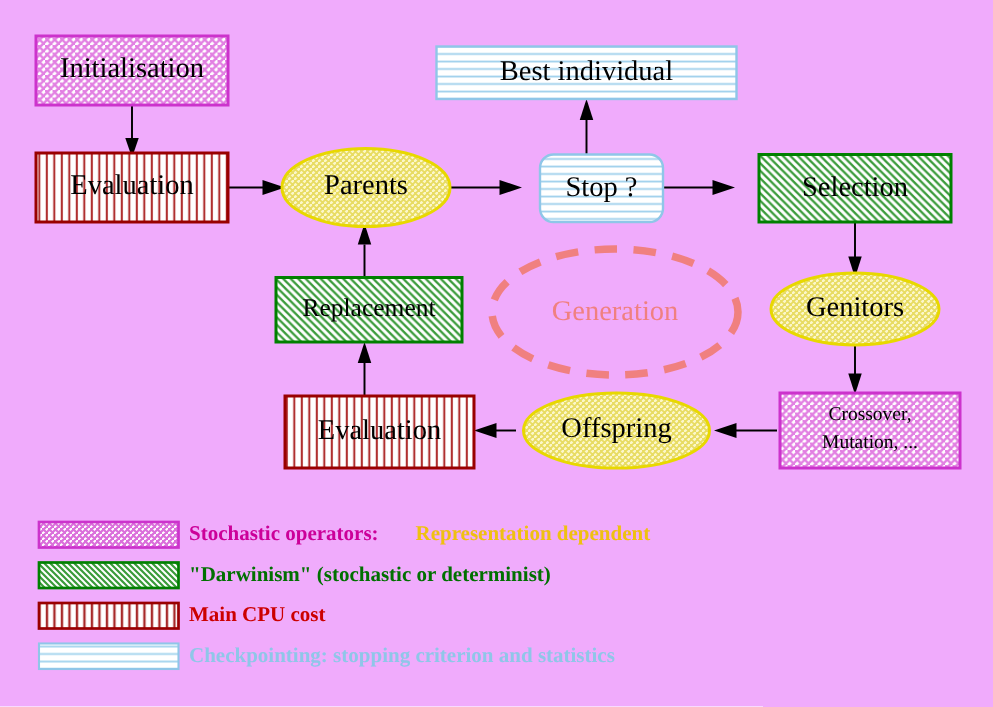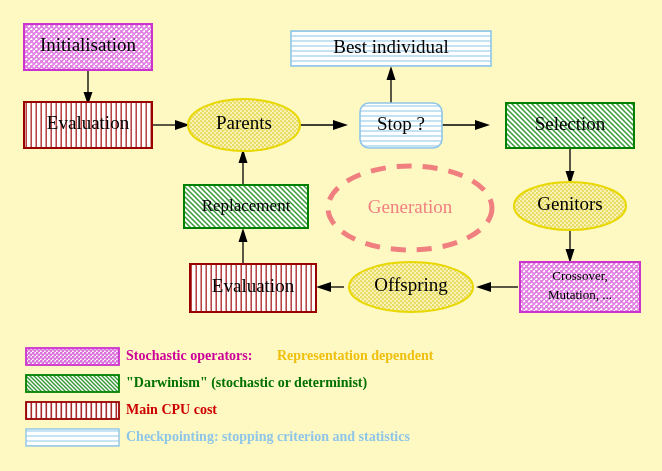--- a/index.html
+++ b/index.html
@@ -11,21 +11,21 @@
   body {
     width: 662px;
     height: 471px;
     overflow: hidden;
     font-family: "Liberation Serif", "DejaVu Serif", serif;
   }
   #diagram-root {
     position: relative;
     width: 662px;
     height: 471px;
-    background: #fef9c3;
+    background: #f0abfc;
   }
   svg#flow-svg {
     position: absolute;
     left: 0;
     top: 0;
     width: 662px;
     height: 471px;
     display: block;
   }
   .node-label {

